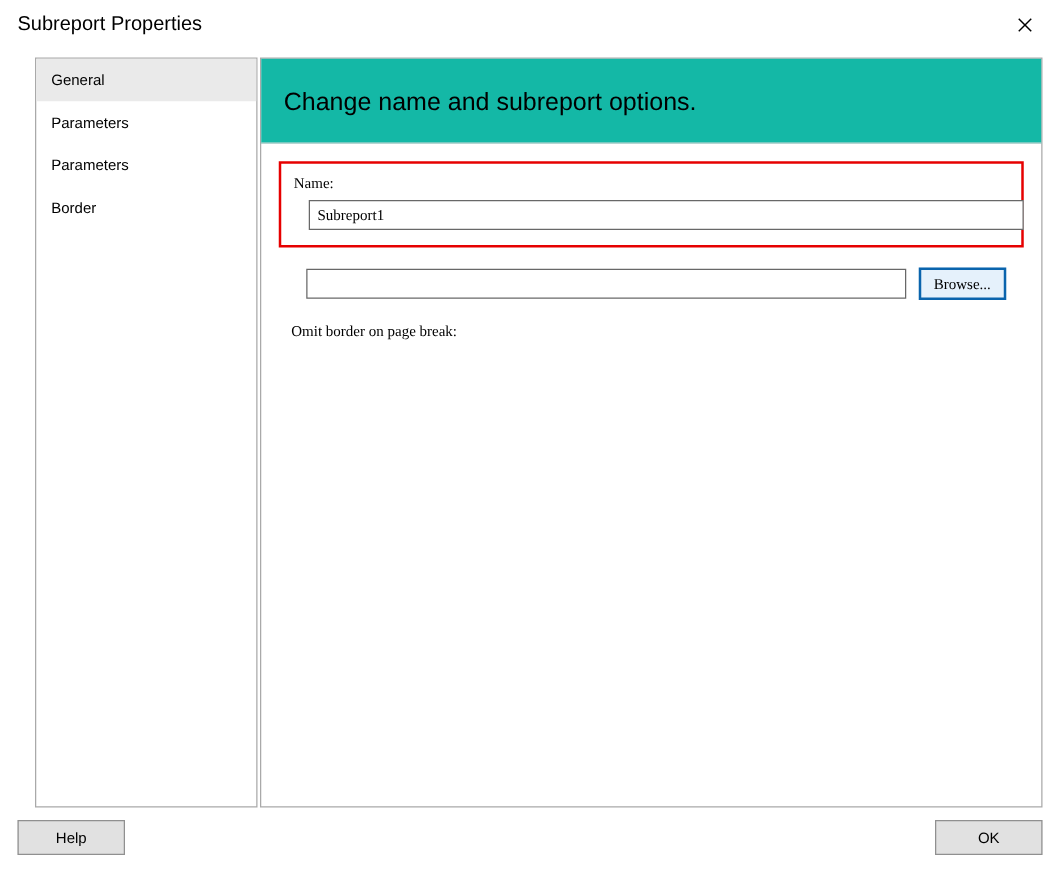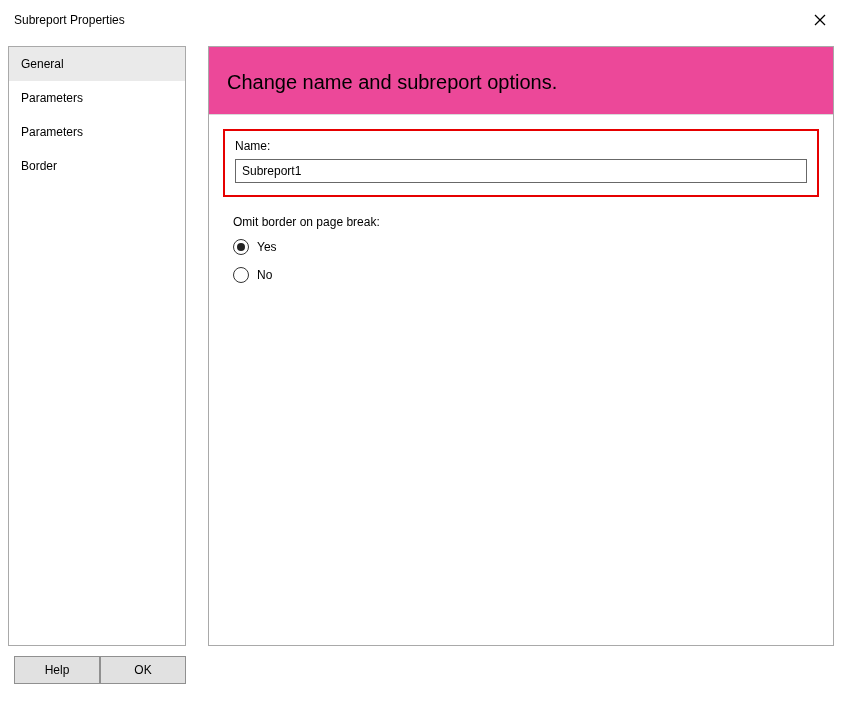--- a/index.html
+++ b/index.html
@@ -12,36 +12,36 @@
       height: 704px;
       overflow: hidden;
     }
     .titlebar {
       display: flex;
       justify-content: space-between;
       align-items: center;
       padding: 8px 14px 6px 14px;
     }
     .titlebar .title {
-      font-size: 12px;
+      font-size: 16px;
     }
     .close-btn {
       width: 28px;
       height: 24px;
       display: flex;
       align-items: center;
       justify-content: center;
       cursor: pointer;
     }
     .close-btn svg { width: 12px; height: 12px; }
 
     .body-area {
       display: flex;
-      padding: 8px 14px 0 8px;
-      gap: 22px;
+      padding: 8px 14px 0 28px;
+      gap: 2px;
       height: 608px;
     }
     .sidebar {
       width: 178px;
       border: 1px solid #a9a9a9;
       background: #fff;
     }
     .sidebar-item {
       padding: 10px 12px;
       font-size: 12px;
@@ -51,47 +51,49 @@
       background: #eaeaea;
     }
 
     .main {
       flex: 1;
       border: 1px solid #a9a9a9;
       background: #fff;
       position: relative;
     }
     .main-header {
-      background: #ec4899;
+      background: #14b8a6;
       border-bottom: 1px solid #d9d9d9;
       padding: 24px 18px 20px 18px;
       font-size: 20px;
       font-weight: 400;
     }
     .main-content {
       padding: 14px 14px;
+      font-family: Liberation Serif, serif;
     }
 
     .highlight-box {
       border: 2px solid #e60000;
       padding: 8px 10px 12px 10px;
       margin-bottom: 16px;
     }
     .field-label {
       font-size: 12px;
       margin-bottom: 6px;
       display: block;
     }
     .text-input {
       width: 100%;
       border: 1px solid #686868;
       padding: 4px 6px;
       font-family: inherit;
       font-size: 12px;
       height: 24px;
+      margin-left: 12px;
     }
 
     .section {
       margin: 0 10px 18px 10px;
     }
     .subreport-row {
       display: flex;
       gap: 10px;
       align-items: center;
     }
@@ -132,21 +134,21 @@
     .radio-circle.checked::after {
       content: "";
       width: 8px;
       height: 8px;
       background: #222;
       border-radius: 50%;
     }
 
     .footer {
       display: flex;
-      justify-content: flex-start;
+      justify-content: space-between;
       padding: 10px 14px 16px 14px;
     }
     .btn {
       min-width: 86px;
       height: 28px;
       border: 1px solid #909090;
       background: #e1e1e1;
       font-family: inherit;
       font-size: 12px;
       cursor: pointer;
@@ -185,34 +187,28 @@
   <div class="main">
     <div class="main-header">Change name and subreport options.</div>
     <div class="main-content">
 
       <div class="highlight-box">
         <label class="field-label">Name:</label>
         <input type="text" class="text-input" value="Subreport1" style="">
       </div>
 
       <div class="section">
+        <div class="subreport-row">
+          <input type="text" class="text-input" value="" style="">
+          <button class="browse-btn">Browse...</button>
+        </div>
       </div>
 
       <div class="section">
         <label class="field-label">Omit border on page break:</label>
-        <div class="radio-group">
-          <div class="radio-option">
-            <span class="radio-circle checked"></span>
-            <span>Yes</span>
-          </div>
-          <div class="radio-option">
-            <span class="radio-circle"></span>
-            <span>No</span>
-          </div>
-        </div>
       </div>
 
     </div>
   </div>
 </div>
 
 <div class="footer">
   <button class="btn">Help</button>
   <div class="footer-right">
     <button class="btn">OK</button>

